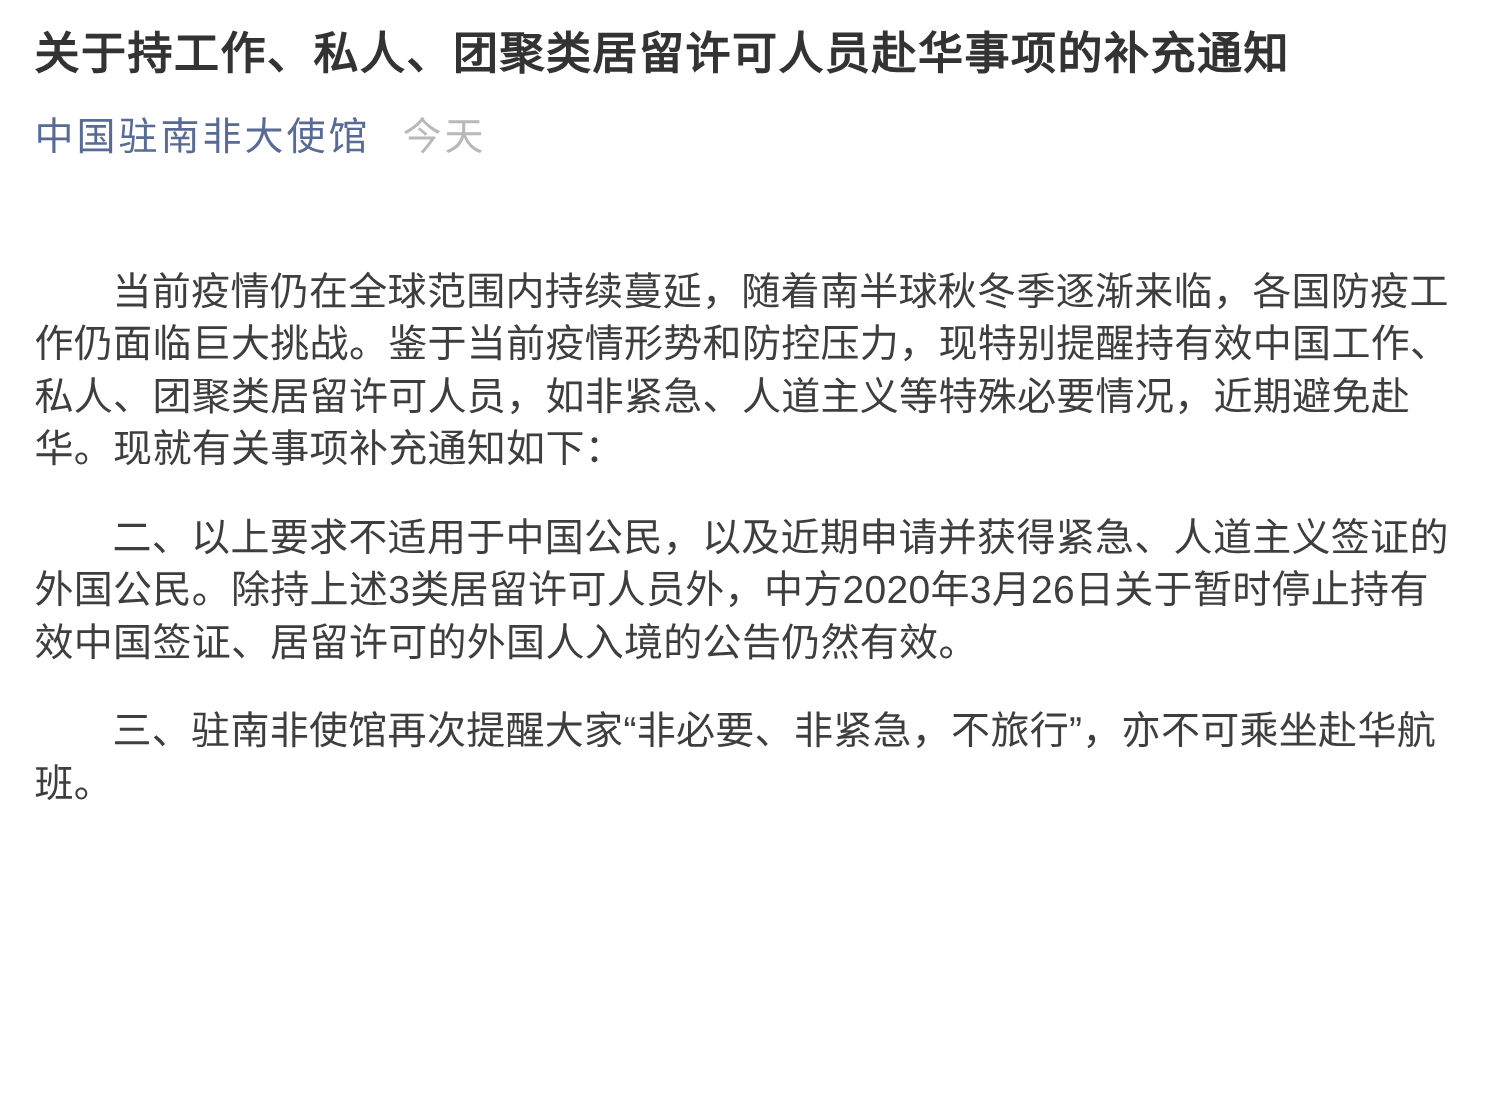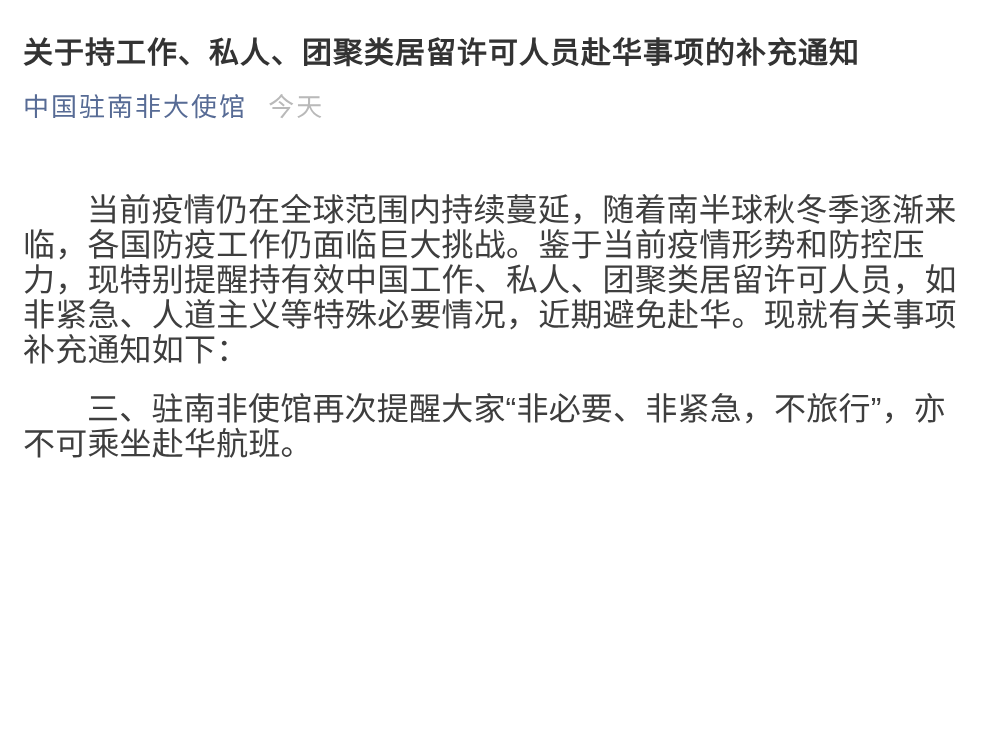--- a/index.html
+++ b/index.html
@@ -10,21 +10,20 @@
   body {
     width: 997px;
     height: 740px;
     overflow: hidden;
     font-family: "Liberation Sans", "DejaVu Sans", sans-serif;
   }
   .article {
     box-sizing: border-box;
     width: 997px;
     padding: 16px 27px 0 23px;
-    margin-top: 16px;
   }
   .article-title {
     margin: 0;
     font-size: 30px;
     font-weight: 700;
     line-height: 1.4;
     color: #333333;
     letter-spacing: 1px;
   }
   .byline {
@@ -40,21 +39,21 @@
   }
   .byline .date {
     color: #b9b9b9;
     margin-left: 12px;
   }
   .content {
     margin-top: 68px;
   }
   .content p {
     margin: 24px 0 0 0;
-    font-size: 32px;
+    font-size: 26px;
     line-height: 35px;
     color: #3e3e3e;
     text-indent: 2em;
     letter-spacing: 0.2px;
     word-break: break-all;
   }
   .content p:first-child {
     margin-top: 0;
   }
 </style>
@@ -65,16 +64,17 @@
 
   <h1 class="article-title">关于持工作、私人、团聚类居留许可人员赴华事项的补充通知</h1>
 
   <div class="byline">
     <span class="account">中国驻南非大使馆</span>
     <span class="date">今天</span>
   </div>
 
   <div class="content">
     <p>当前疫情仍在全球范围内持续蔓延，随着南半球秋冬季逐渐来临，各国防疫工作仍面临巨大挑战。鉴于当前疫情形势和防控压力，现特别提醒持有效中国工作、私人、团聚类居留许可人员，如非紧急、人道主义等特殊必要情况，近期避免赴华。现就有关事项补充通知如下：</p>
+    <p>二、以上要求不适用于中国公民，以及近期申请并获得紧急、人道主义签证的外国公民。除持上述3类居留许可人员外，中方2020年3月26日关于暂时停止持有效中国签证、居留许可的外国人入境的公告仍然有效。</p>
     <p>三、驻南非使馆再次提醒大家“非必要、非紧急，不旅行”，亦不可乘坐赴华航班。</p>
   </div>
 
 </div>
 
 </body></html>

